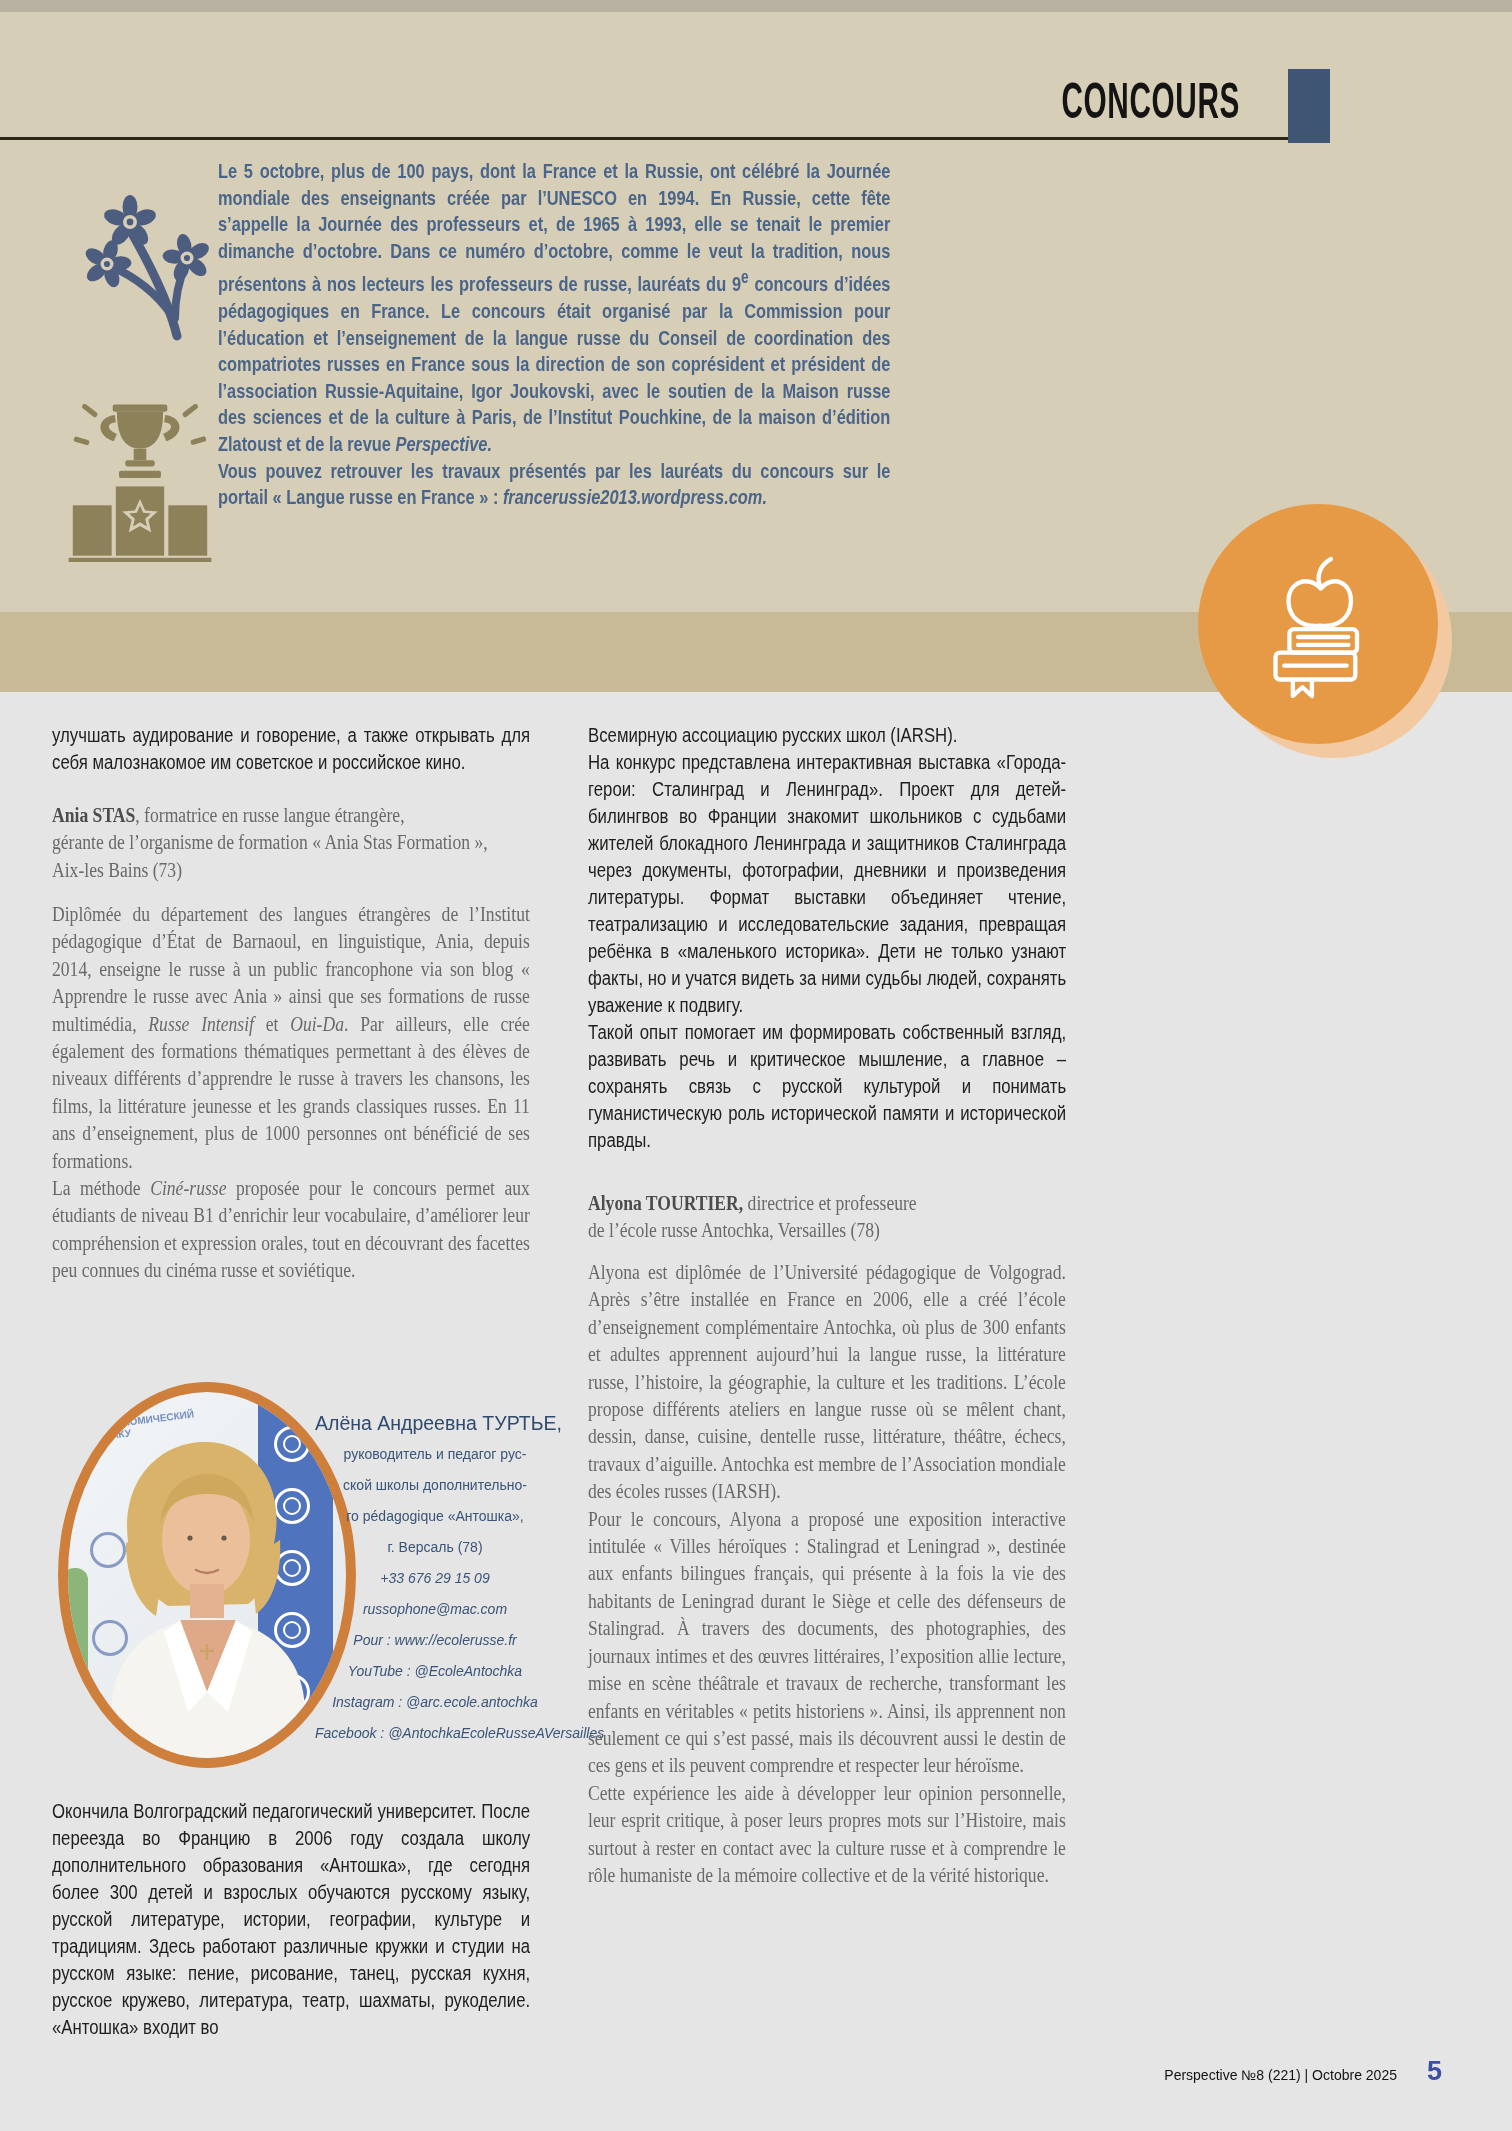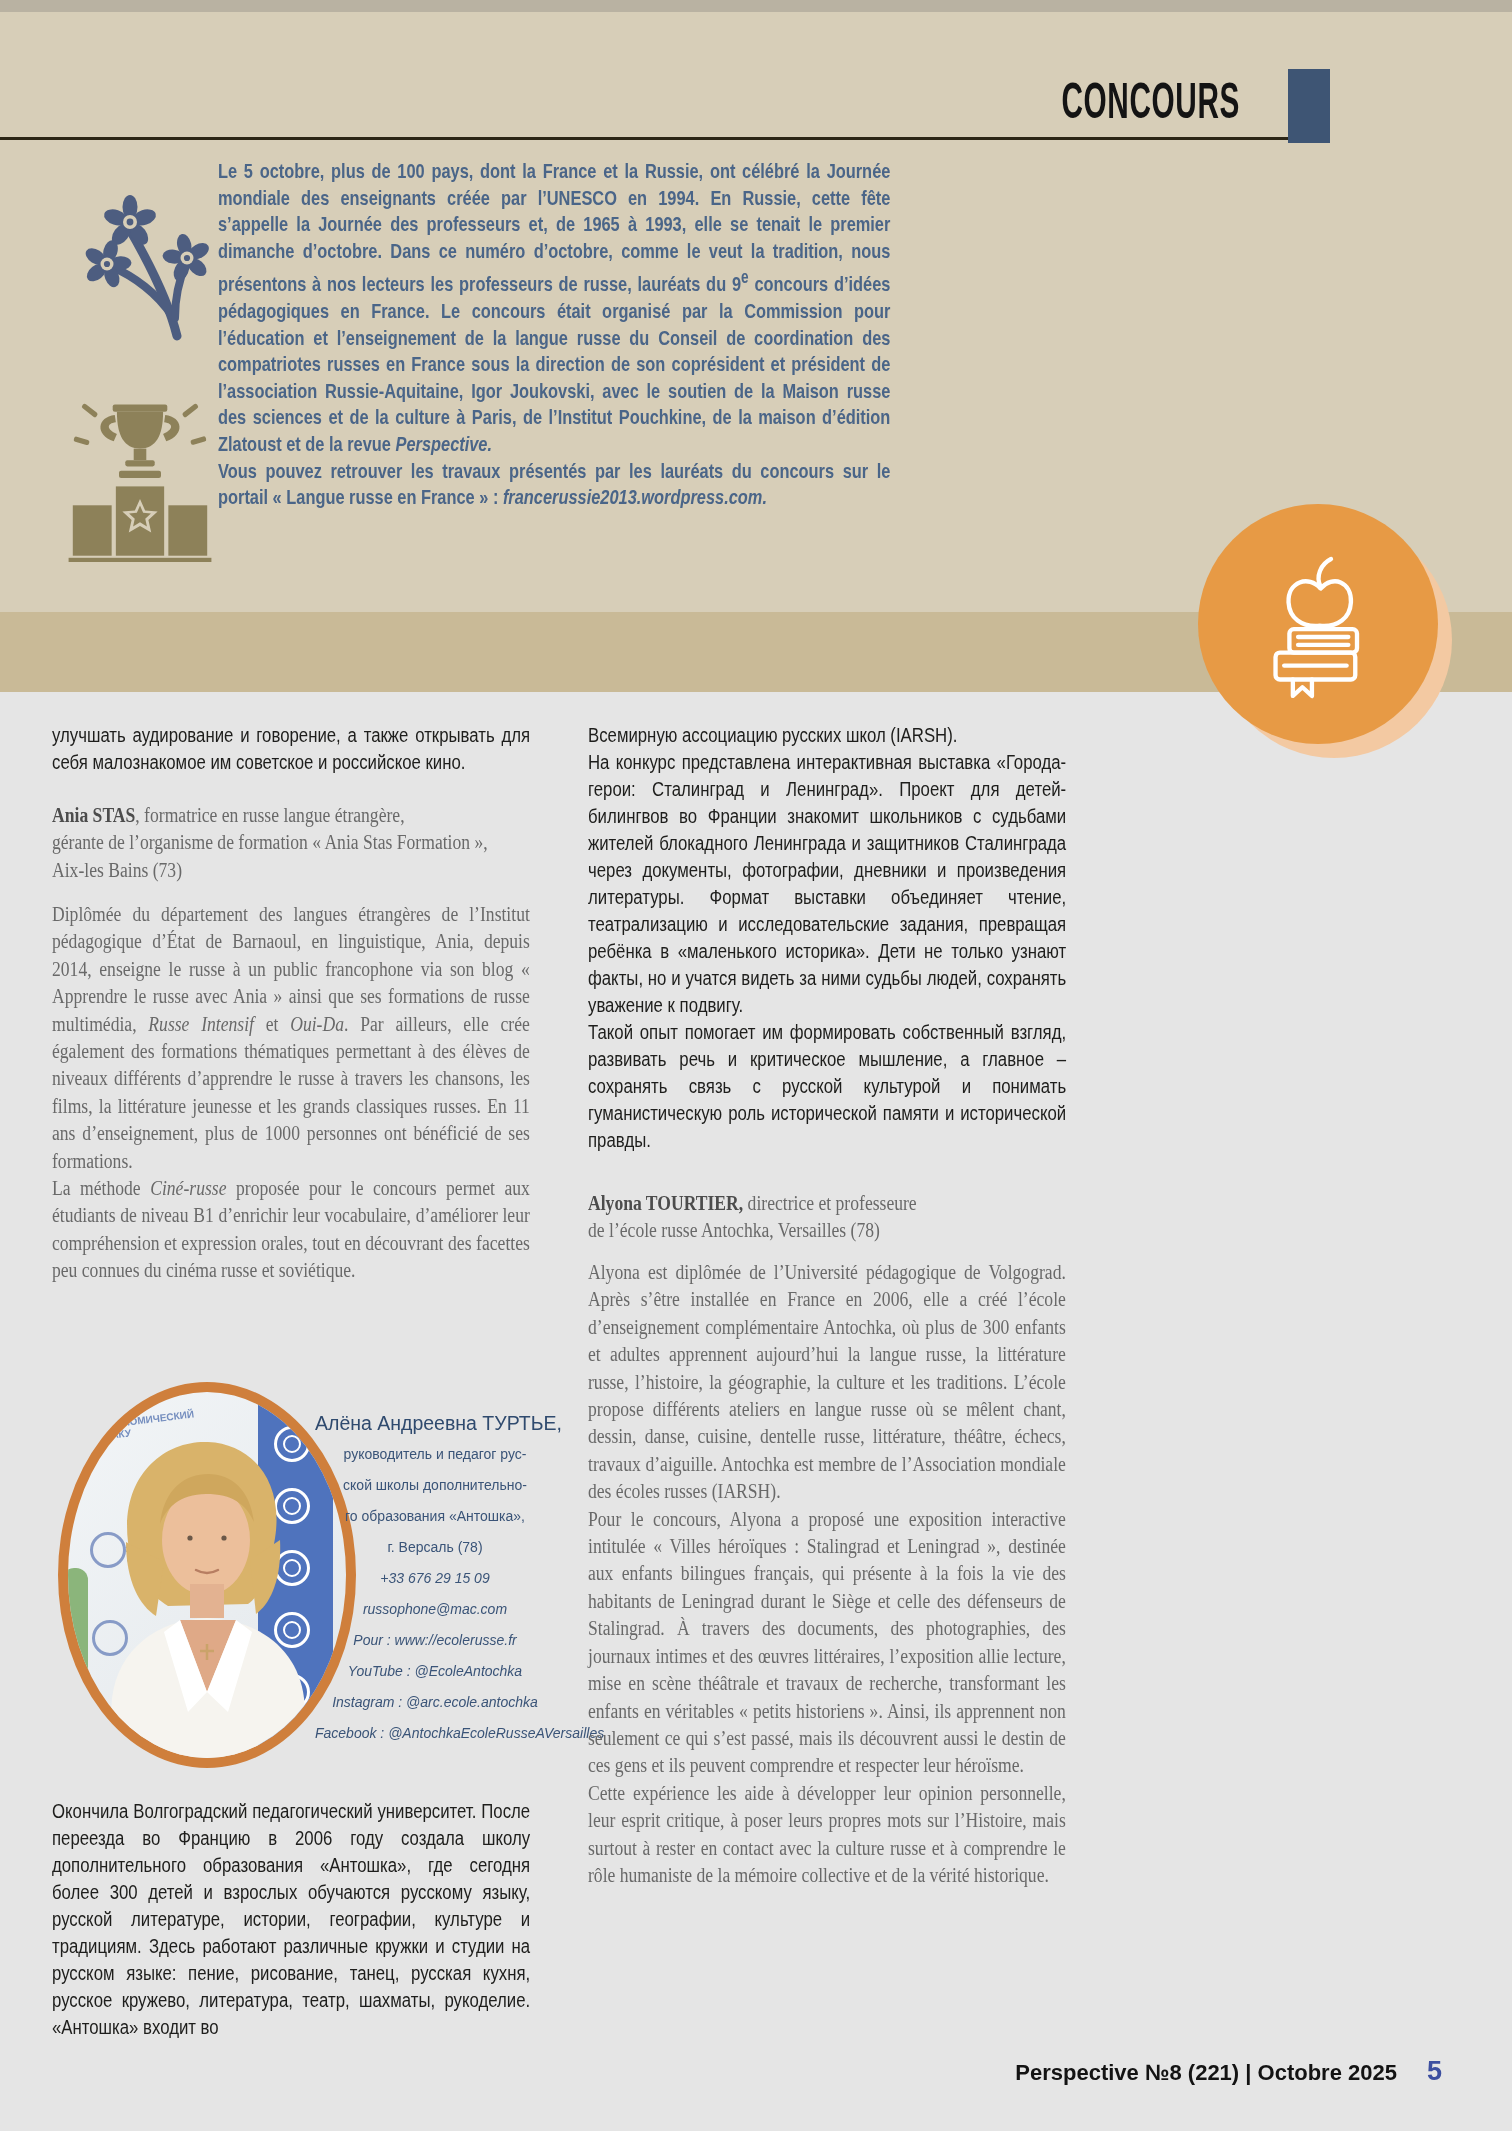--- a/index.html
+++ b/index.html
@@ -46,21 +46,21 @@
   .faintlogo{position:absolute;color:#5f7cb5;font-weight:bold;font-size:10px;line-height:11px;
              transform:rotate(-7deg);opacity:.85;}
   .faintcircle{position:absolute;width:30px;height:30px;border:3px solid #6e86bb;border-radius:50%;opacity:.8;}
   .greensliver{position:absolute;left:-6px;bottom:40px;width:26px;height:150px;background:#7fae6e;border-radius:12px;opacity:.9;}
   .contact{position:absolute;left:263px;top:36px;width:240px;text-align:center;color:#3a5478;}
   .contact div{line-height:31px;font-size:14px;white-space:nowrap;}
   .contact .cname{font-size:19.5px;font-weight:normal;color:#2f4a6e;}
   .contact .cit{font-style:italic;}
   
   .footer{position:absolute;right:70px;top:2044px;display:flex;align-items:baseline;gap:30px;}
-  .footer .issue{font-weight:bold;font-size:22px;color:#131313;}
+  .footer .issue{font-weight:normal;font-size:14px;color:#131313;}
   .footer .pnum{font-weight:bold;font-size:27px;color:#3c4fa0;}
 </style>
 </head>
 <body>
 
 <div class="page">
 
   <div class="band1"></div>
   <div class="band2"></div>
   <div class="rule"></div>
@@ -217,21 +217,21 @@
         <path d="M112,228 L139,300 L120,320 L96,240 Z" fill="#ffffff"></path>
         <path d="M168,228 L139,300 L160,320 L184,240 Z" fill="#ffffff"></path>
         <line x1="139" y1="252" x2="139" y2="268" stroke="#caa36a" stroke-width="2.5"></line>
         <line x1="132" y1="259" x2="146" y2="259" stroke="#caa36a" stroke-width="2.5"></line>
       </svg>
     </div>
     <div class="contact">
       <div class="cname">Алёна Андреевна ТУРТЬЕ,</div>
       <div>руководитель и педагог рус-</div>
       <div>ской школы дополнительно-</div>
-      <div>го образования «Антошка»,</div>
+      <div>го pédagogique «Антошка»,</div>
       <div>г. Версаль (78)</div>
       <div class="cit">+33 676 29 15 09</div>
       <div class="cit">russophone@mac.com</div>
       <div class="cit">Pour : www://ecolerusse.fr</div>
       <div class="cit">YouTube : @EcoleAntochka</div>
       <div class="cit">Instagram : @arc.ecole.antochka</div>
       <div class="cit">Facebook : @AntochkaEcoleRusseAVersailles</div>
     </div>
   </div>
 

